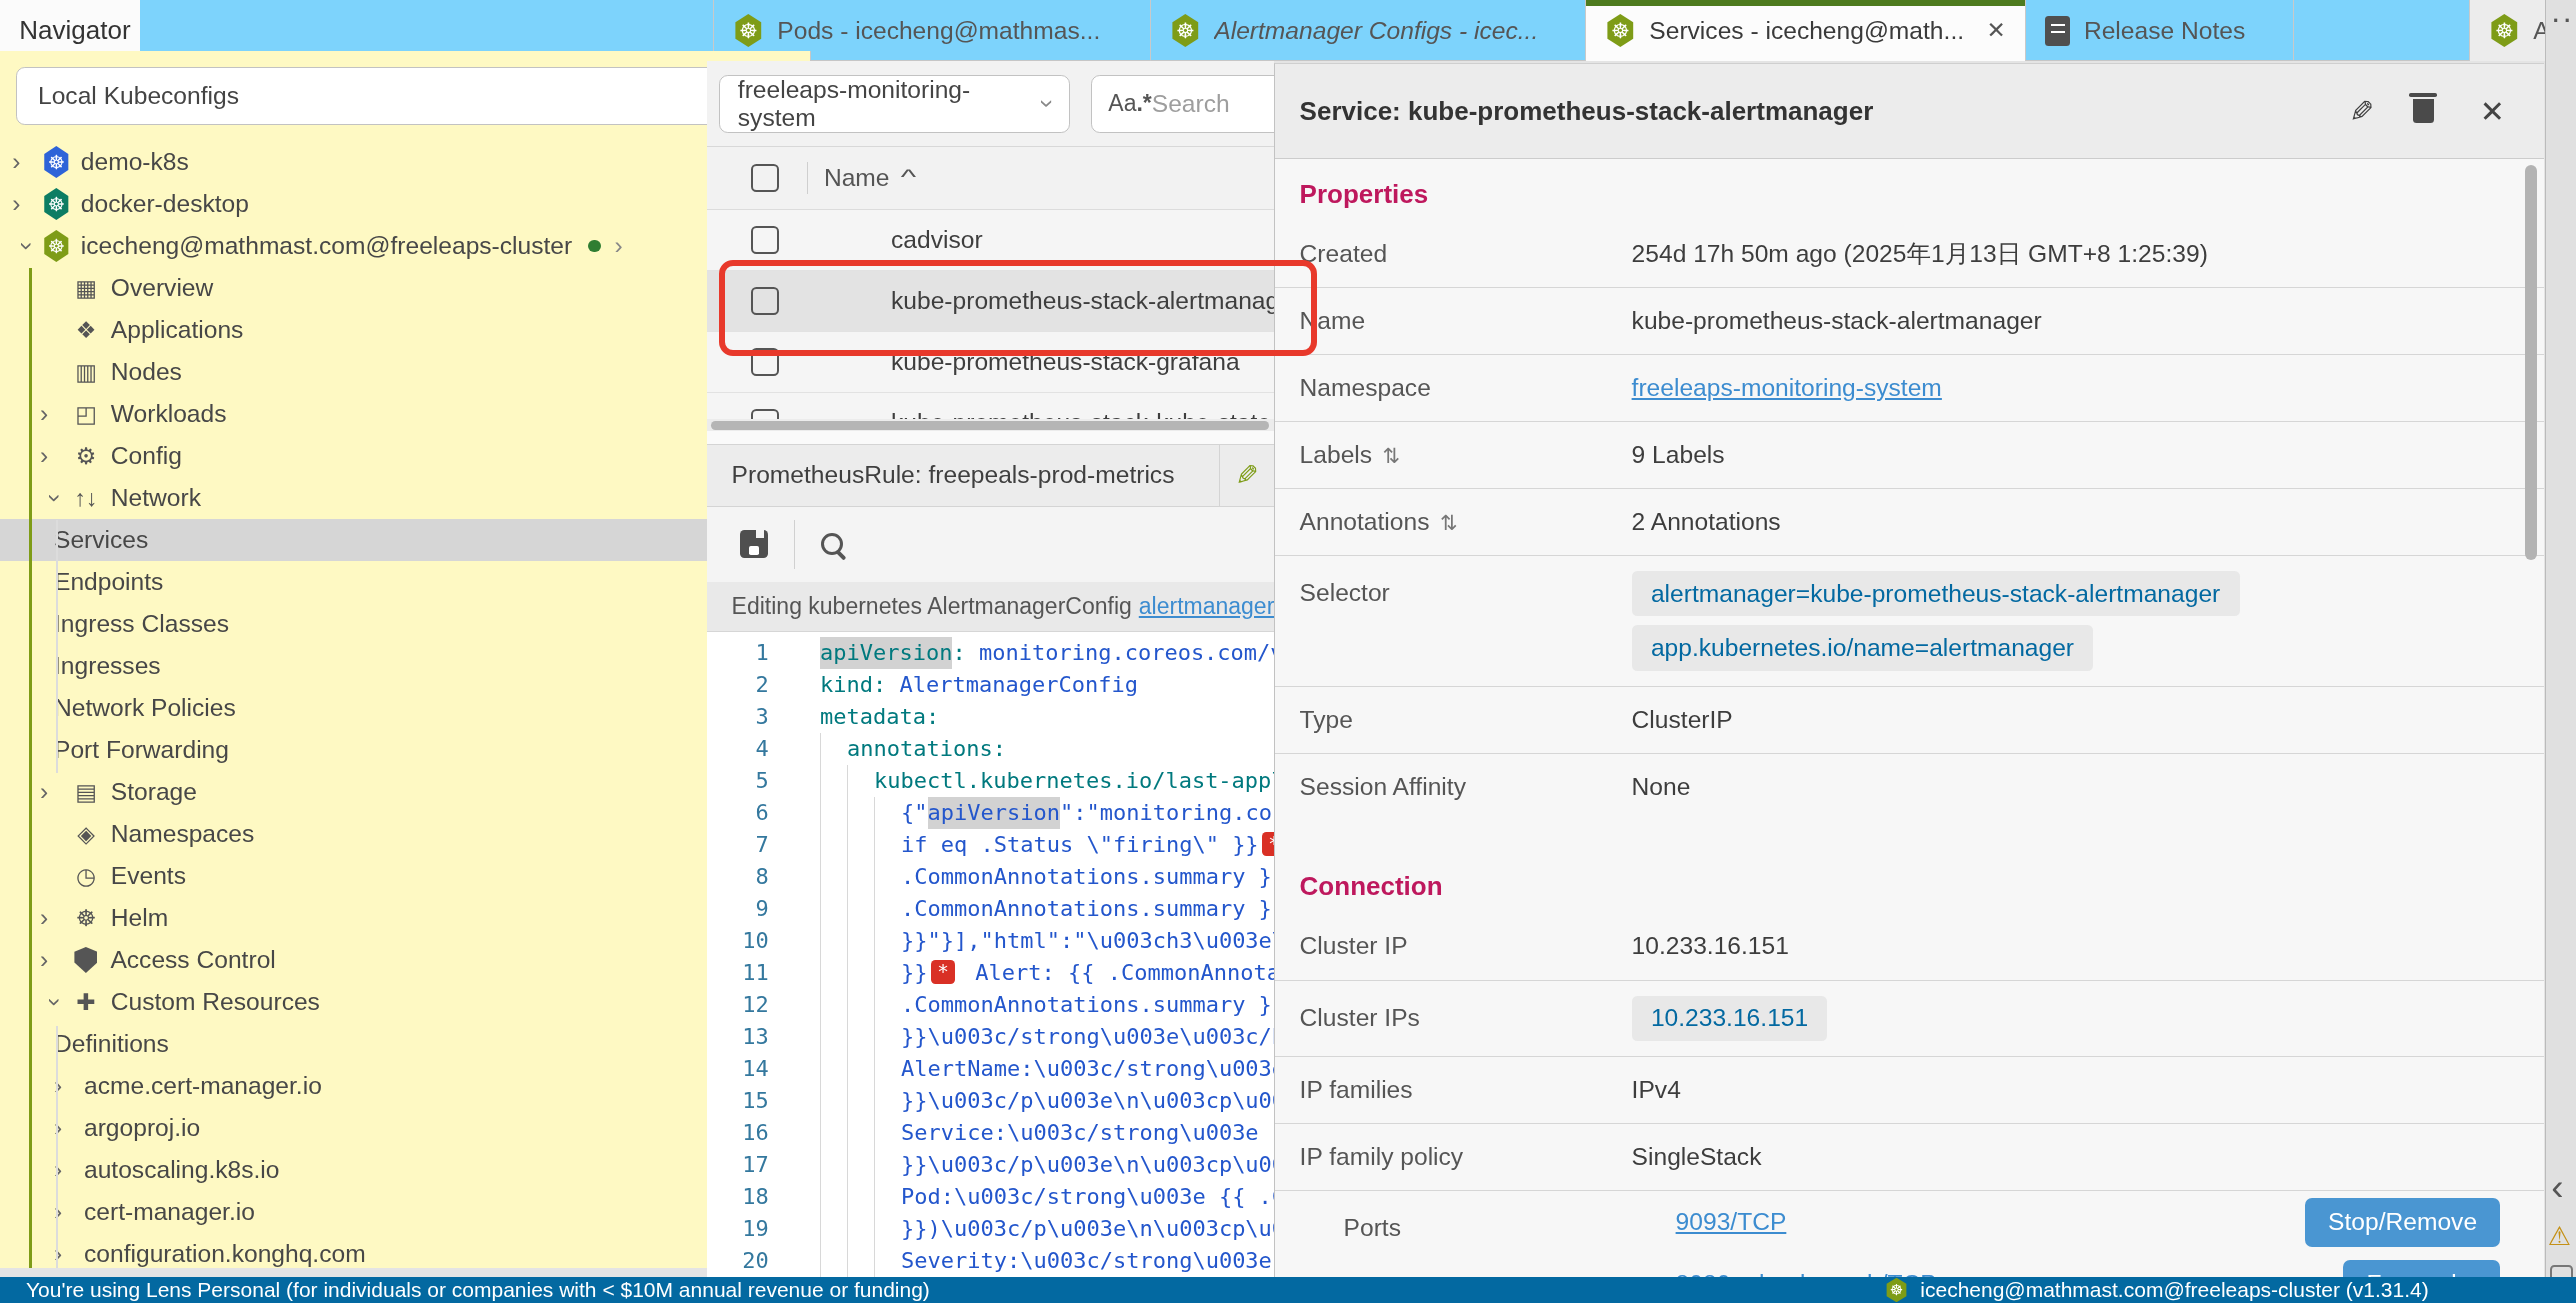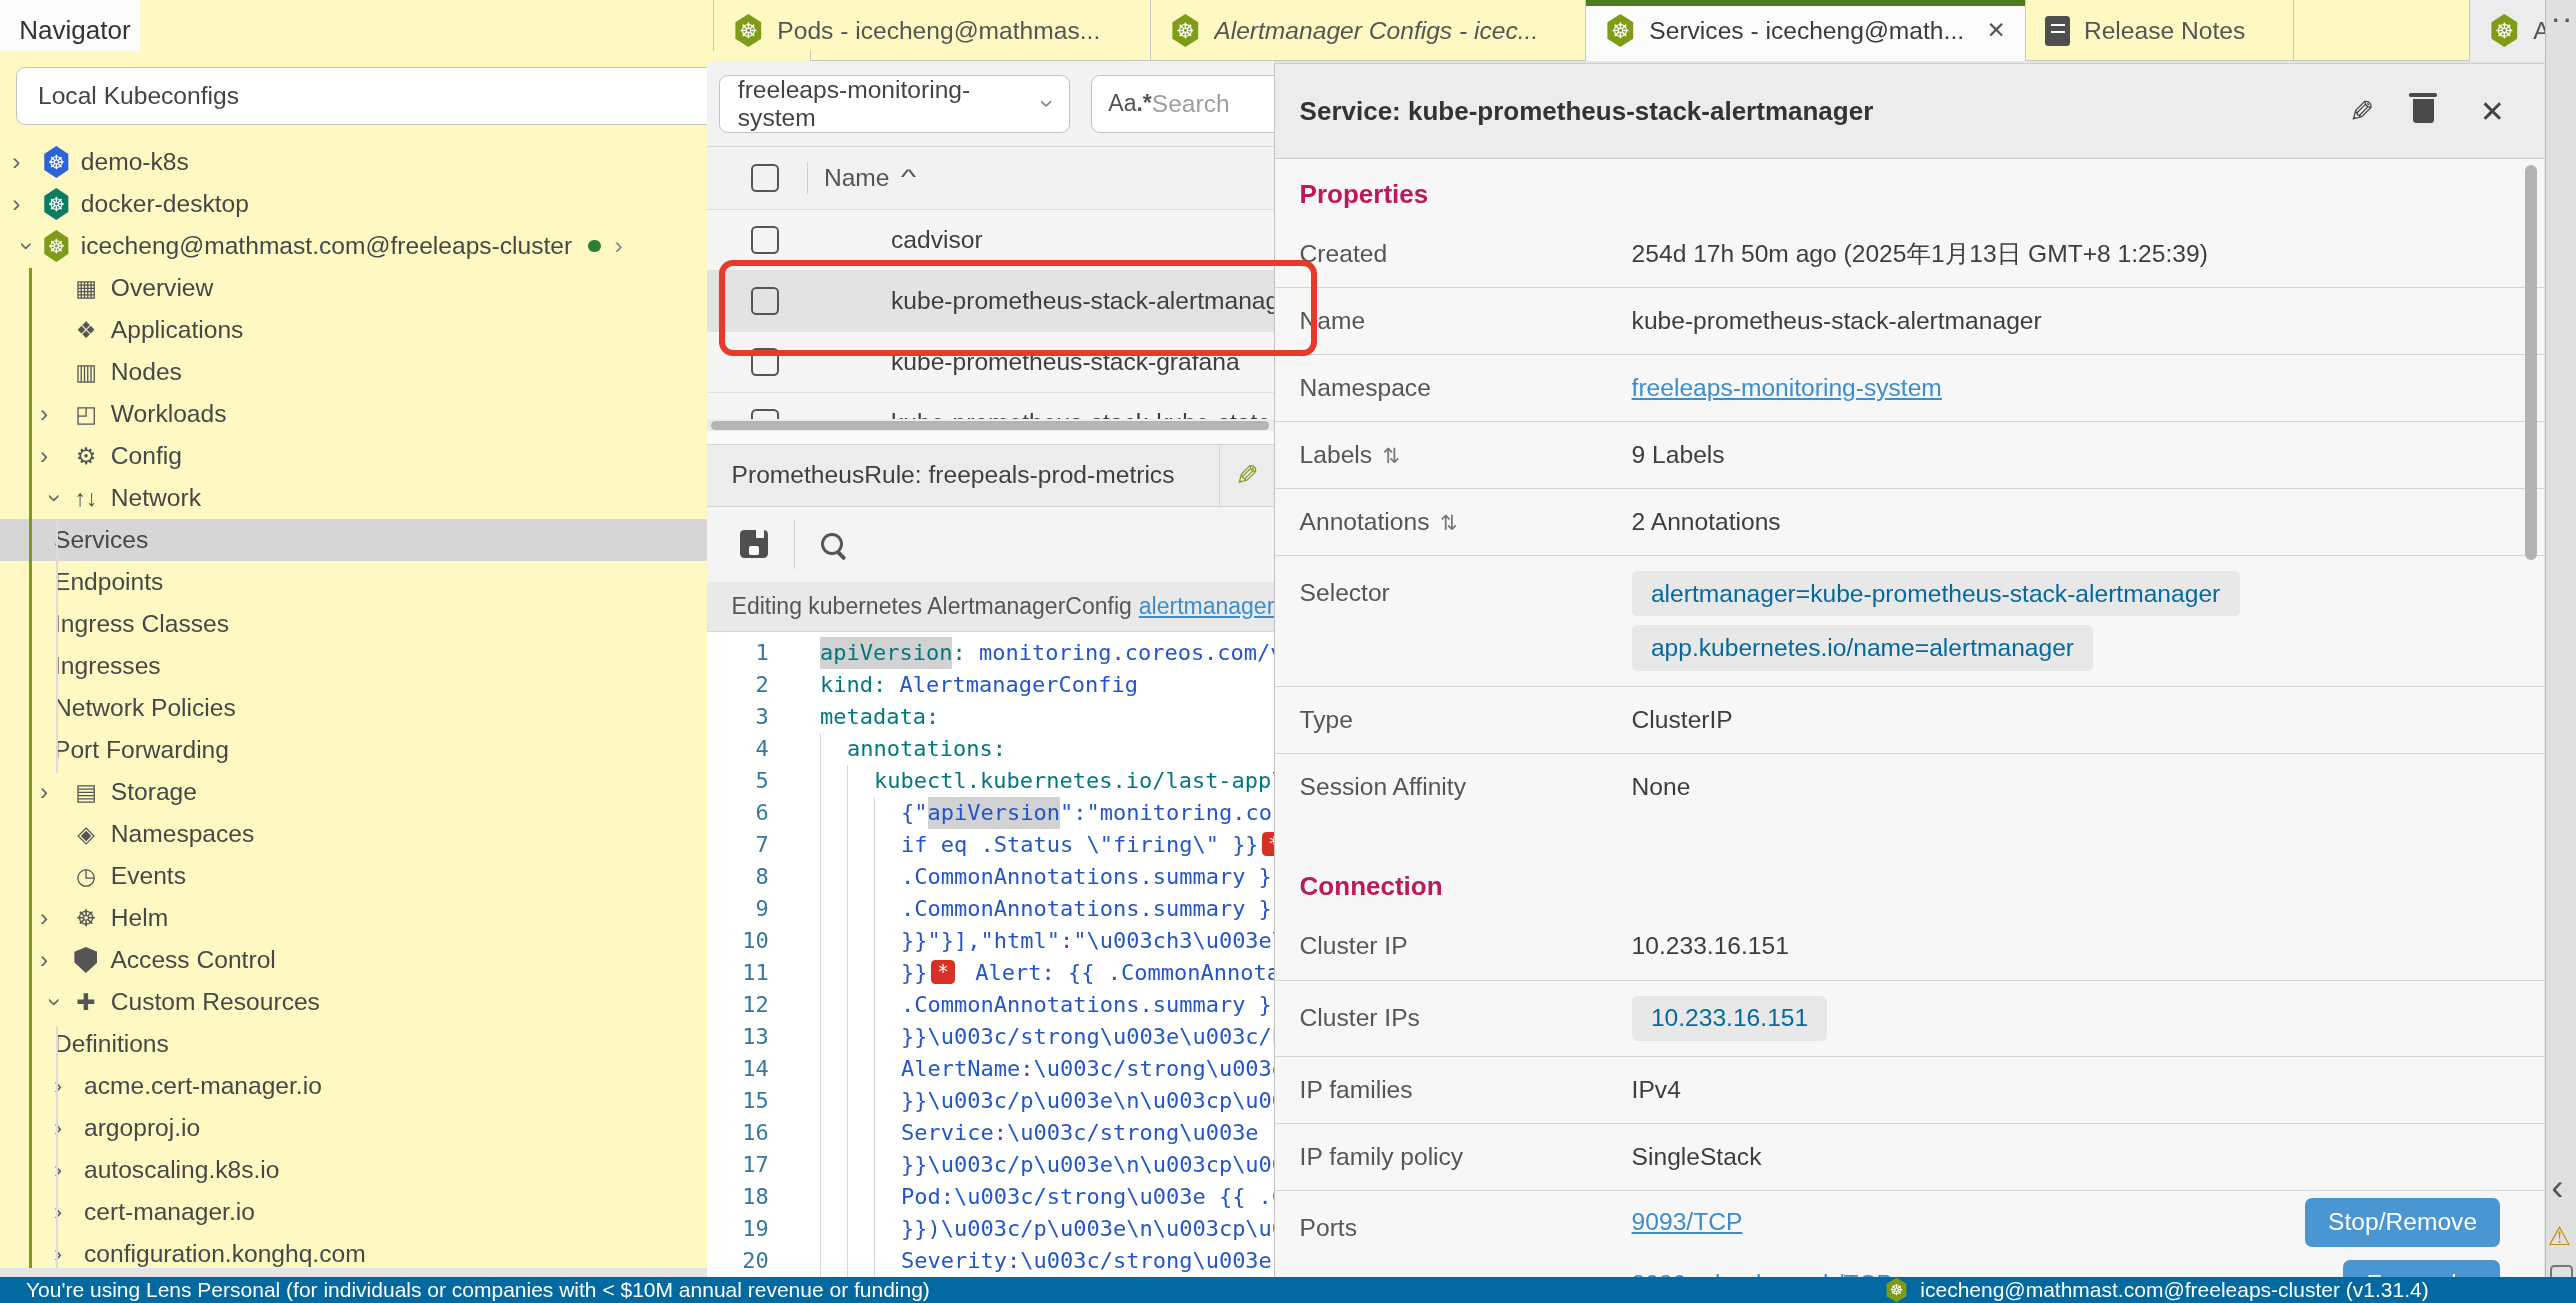--- a/index.html
+++ b/index.html
@@ -1,20 +1,20 @@
 <!DOCTYPE html>
 <html style="font-size:14px"><head>
 <meta charset="utf-8">
 <style>
   html,body{margin:0;padding:0;}
   body{width:2576px;height:1304px;font-family:"Liberation Sans",sans-serif;-webkit-font-smoothing:antialiased;}
   .app{position:relative;width:2576px;height:1304px;background:#e4e4e4;overflow:hidden;}
 
   
-  .tabbar{position:absolute;left:0;top:0;width:100%;height:61px;background:#fef9c3;border-bottom:0.9px solid #c6c6c6;box-sizing:border-box;}
+  .tabbar{position:absolute;left:0;top:0;width:100%;height:61px;background:#7dd3fc;border-bottom:0.9px solid #c6c6c6;box-sizing:border-box;}
   .nav-tab{position:absolute;left:0;top:0;width:140px;height:61px;background:#fbfbfb;display:flex;align-items:center;padding-left:19.3px;font-size:26px;color:#333;box-sizing:border-box;}
   .tabs{position:absolute;left:713px;top:0;height:61px;display:flex;}
   .tab{height:61px;display:flex;align-items:center;gap:14px;padding:0 19.3px;border-left:0.9px solid #c9c9c9;box-sizing:border-box;overflow:hidden;}
   .tab.active{background:#fcfcfc;box-shadow:inset 0 6.1px 0 #4e7b1f;}
   .tab.partial{background:#ececec;}
   .tab-spacer{width:175px;border-left:0.9px solid #c9c9c9;}
   .tlabel{font-size:24.6px;color:#555;white-space:nowrap;overflow:hidden;text-overflow:ellipsis;flex:1;}
   .tab.active .tlabel{color:#3a3a3a;}
   .tlabel.it{font-style:italic;}
   .tclose{margin-left:5.3px;font-size:23px;color:#555;flex:none;}
@@ -107,21 +107,21 @@
   .dvalue{font-size:24.6px;color:#3d3d3d;white-space:nowrap;}
   .dvalue.link,a.dlink{color:#3c8cd0;text-decoration:underline;}
   .sorticon{color:#777;font-size:21px;margin-left:10.5px;}
   .dh{height:61px;display:flex;align-items:flex-end;padding:0 24.6px 10.5px;font-weight:bold;font-size:26px;color:#be185d;box-sizing:border-box;}
   .dh.tall{height:93px;}
   .dr.badges{align-items:flex-start;padding-top:10.5px;padding-bottom:10.5px;}
   .dr.badges .dlabel{padding-top:12.3px;}
   .badgecol{display:flex;flex-direction:column;align-items:flex-start;}
   .badge{display:inline-block;background:#e8e8e8;border-radius:5.3px;padding:8.8px 19.3px;font-size:24.6px;color:#0369a1;margin:4.4px 0;white-space:nowrap;}
   .dr.ports{align-items:flex-start;height:149px;}
-  .dr.ports .dlabel{padding-top:23px;}
+  .dr.ports .dlabel{padding-top:23px;margin-left:44px;}
   .portcol{flex:1;display:flex;flex-direction:column;}
   .portline{display:flex;align-items:center;height:62px;}
   .btn{margin-left:auto;margin-right:19.3px;background:#4a96d2;color:#fff;font-size:24.6px;padding:10.5px 23px;border-radius:7px;border:none;font-family:"Liberation Sans",sans-serif;}
   .rp-scroll{position:absolute;right:7px;top:101px;width:12.3px;height:395px;background:#b3b3b3;border-radius:6.1px;}
 
   
   .right-strip{position:absolute;left:2545px;top:0;width:31px;height:1277px;background:#e0e0e0;border-left:0.9px solid #bbb;z-index:6;box-sizing:border-box;}
   .dots{position:absolute;left:5.3px;top:-7px;font-size:32px;color:#555;letter-spacing:2.6px;}
   .coll{position:absolute;left:5.3px;top:1167px;font-size:37px;color:#555;}
   .warnic{position:absolute;left:1.8px;top:1221px;font-size:26px;color:#c49016;}

